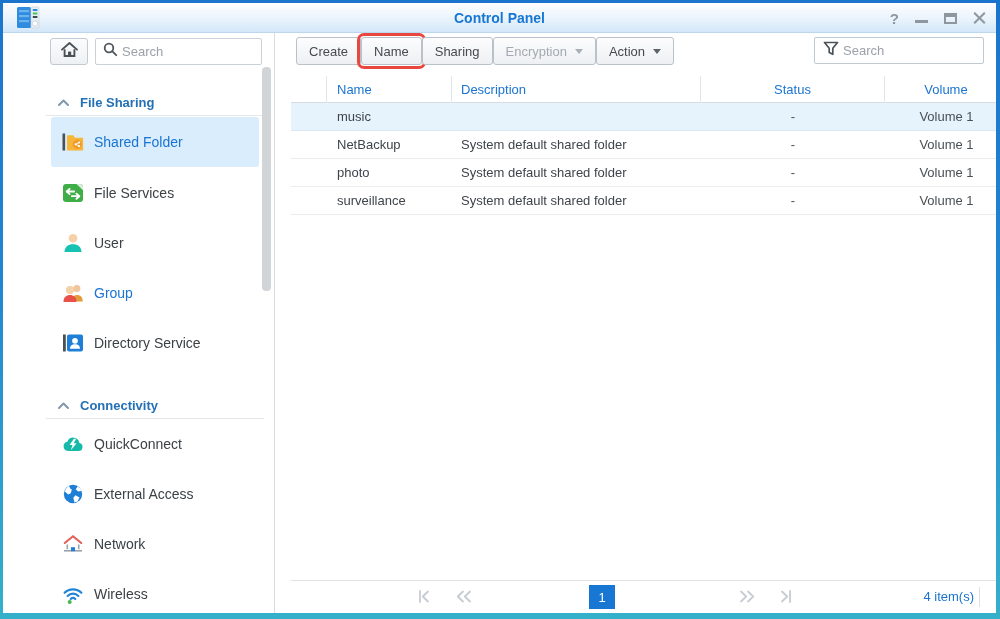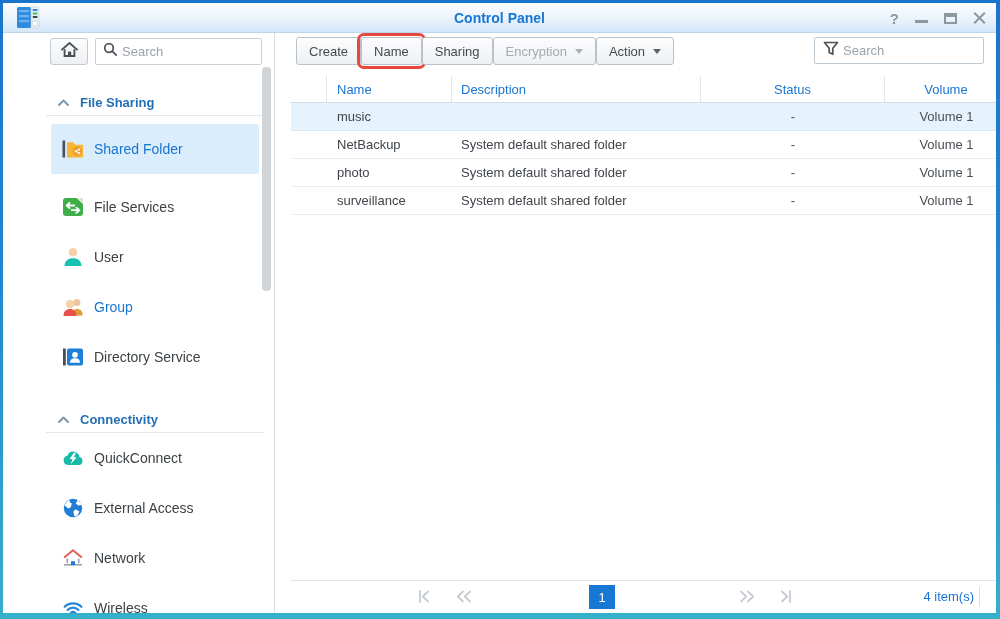--- a/index.html
+++ b/index.html
@@ -38,21 +38,21 @@
   .side-search input,.tool-search input{border:none;outline:none;flex:1;min-width:0;font-size:13px;
     font-family:"Liberation Sans",sans-serif;color:#454a4f;background:transparent;padding:0 4px;}
   .side-search input::placeholder,.tool-search input::placeholder{color:#9aa2a9;}
   .scroll-thumb{position:absolute;right:3px;top:34px;width:9px;height:224px;background:#d2d5d8;border-radius:4px;cursor:grab;}
 
   .section-header{display:flex;align-items:flex-end;gap:10px;padding-left:21px;margin-top:27px;height:18px;cursor:pointer;}
   .section-header span{font-size:13px;font-weight:bold;color:#2470b5;}
   .section-divider{border-bottom:1px solid #e4e8eb;margin:5px 10px 0 10px;}
   .nav-item{height:50px;display:flex;align-items:center;padding-left:25px;gap:9px;font-size:14px;color:#3c4145;cursor:pointer;}
   .nav-item .ico{width:24px;height:24px;flex:none;}
-  .nav-item.selected{background:#d9edfc;border-radius:3px;margin:8px 15px;padding-left:10px;color:#1a74d2;}
+  .nav-item.selected{background:#d9edfc;border-radius:3px;margin:1px 15px;padding-left:10px;color:#1a74d2;}
   .nav-item.bluetext{color:#1a74d2;}
 
   
   .main{flex:1;position:relative;min-width:0;background:#fff;}
   .toolbar{padding:4px 12px 0 21px;height:36px;display:flex;align-items:flex-start;position:relative;}
   .tbtn{height:28px;padding:0 12px;border:1px solid #b9c1c9;border-radius:3px;
     background:linear-gradient(180deg,#fdfdfe,#edf0f3);font-size:13px;color:#454a4f;
     font-family:"Liberation Sans",sans-serif;cursor:pointer;display:flex;align-items:center;}
   .tbtn.highlighted{outline:3px solid #e8473f;outline-offset:1px;}
   .tbtn.disabled{color:#a3aab1;cursor:default;}

